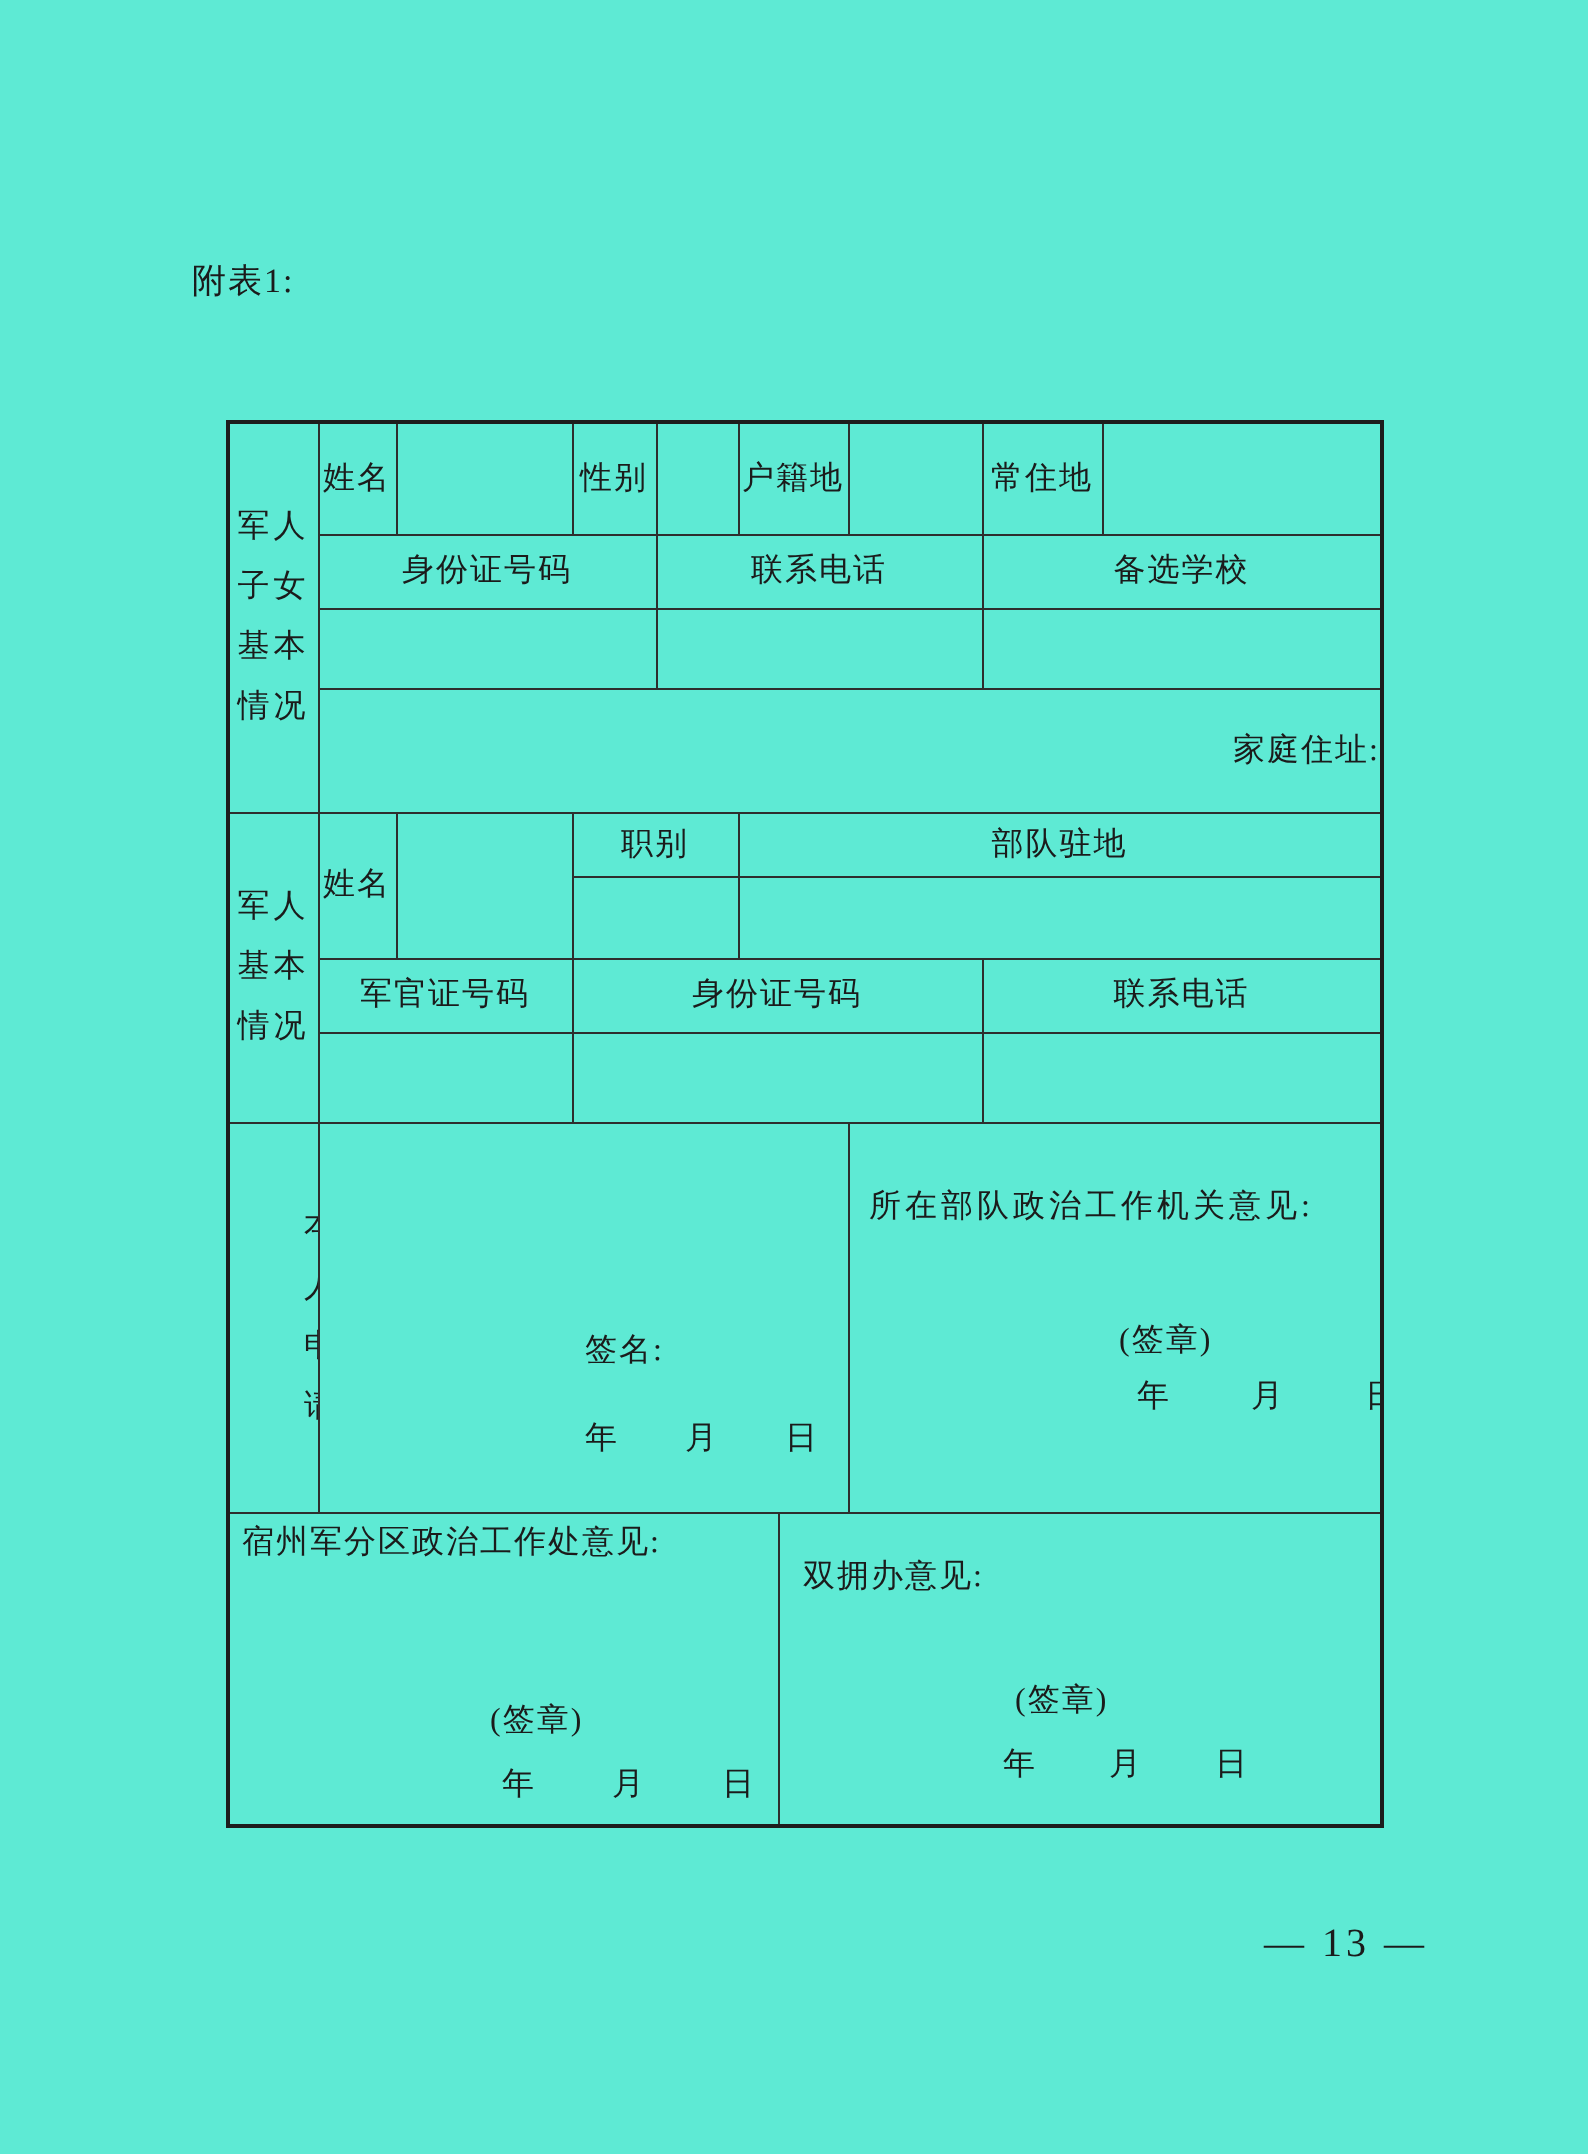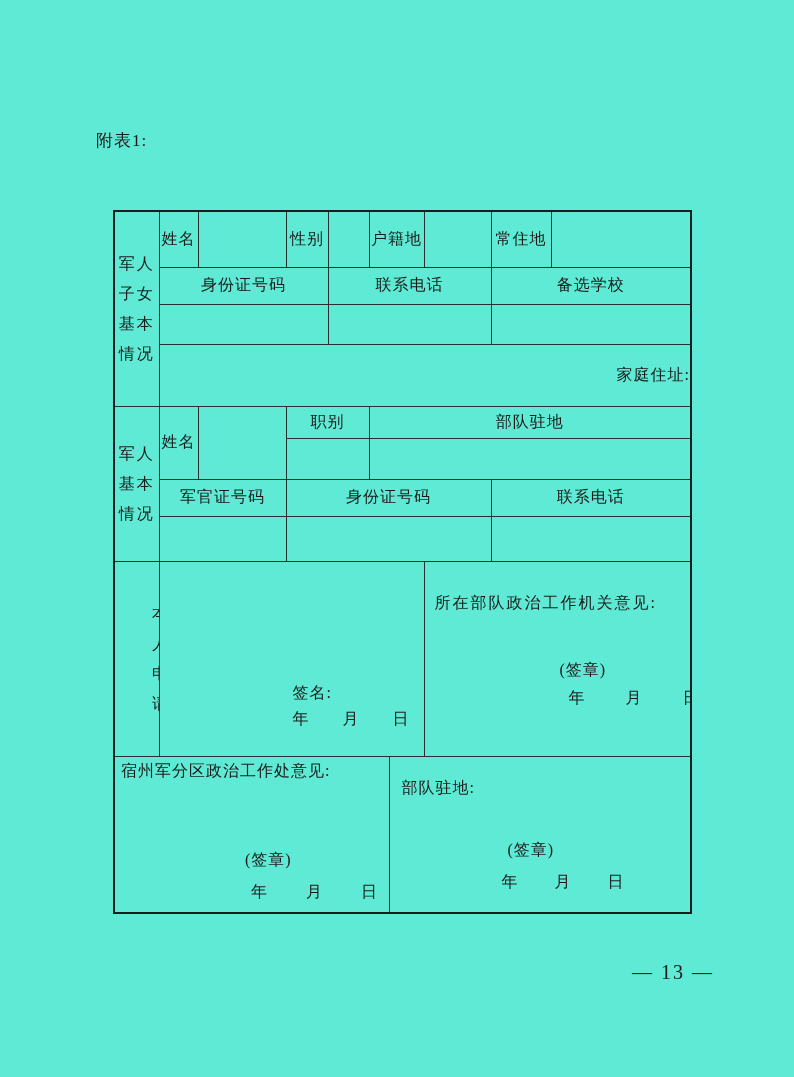--- a/index.html
+++ b/index.html
@@ -68,21 +68,21 @@
     padding-left: 9px;
   }
   
   td.apply-left { position: relative; }
   td.apply-left .sig-block {
     position: absolute;
     left: 133px;
     bottom: 26px;
     text-align: left;
   }
-  td.apply-left .sig-label { margin-bottom: 5px; }
+  td.apply-left .sig-label { margin-bottom: 23px; }
   .date-row { display: flex; white-space: nowrap; }
   td.apply-left .date-row { gap: 33px; }
 
   td.apply-right { position: relative; text-align: left; }
   td.apply-right .cell-title {
     position: absolute;
     top: 31px;
     left: 10px;
     letter-spacing: 2px;
     white-space: nowrap;
@@ -253,21 +253,21 @@
         <div class="seal-block">
           <div class="seal-label">(签章)</div>
           <div class="date-row">
             <span>年</span>
             <span>月</span>
             <span>日</span>
           </div>
         </div>
       </td>
       <td colspan="4" class="approve-right">
-        <div class="cell-title">部队驻地:</div>
+        <div class="cell-title">双拥办意见:</div>
         <div class="seal-block">
           <div class="seal-label">(签章)</div>
           <div class="date-row">
             <span>年</span>
             <span>月</span>
             <span>日</span>
           </div>
         </div>
       </td>
     </tr>

